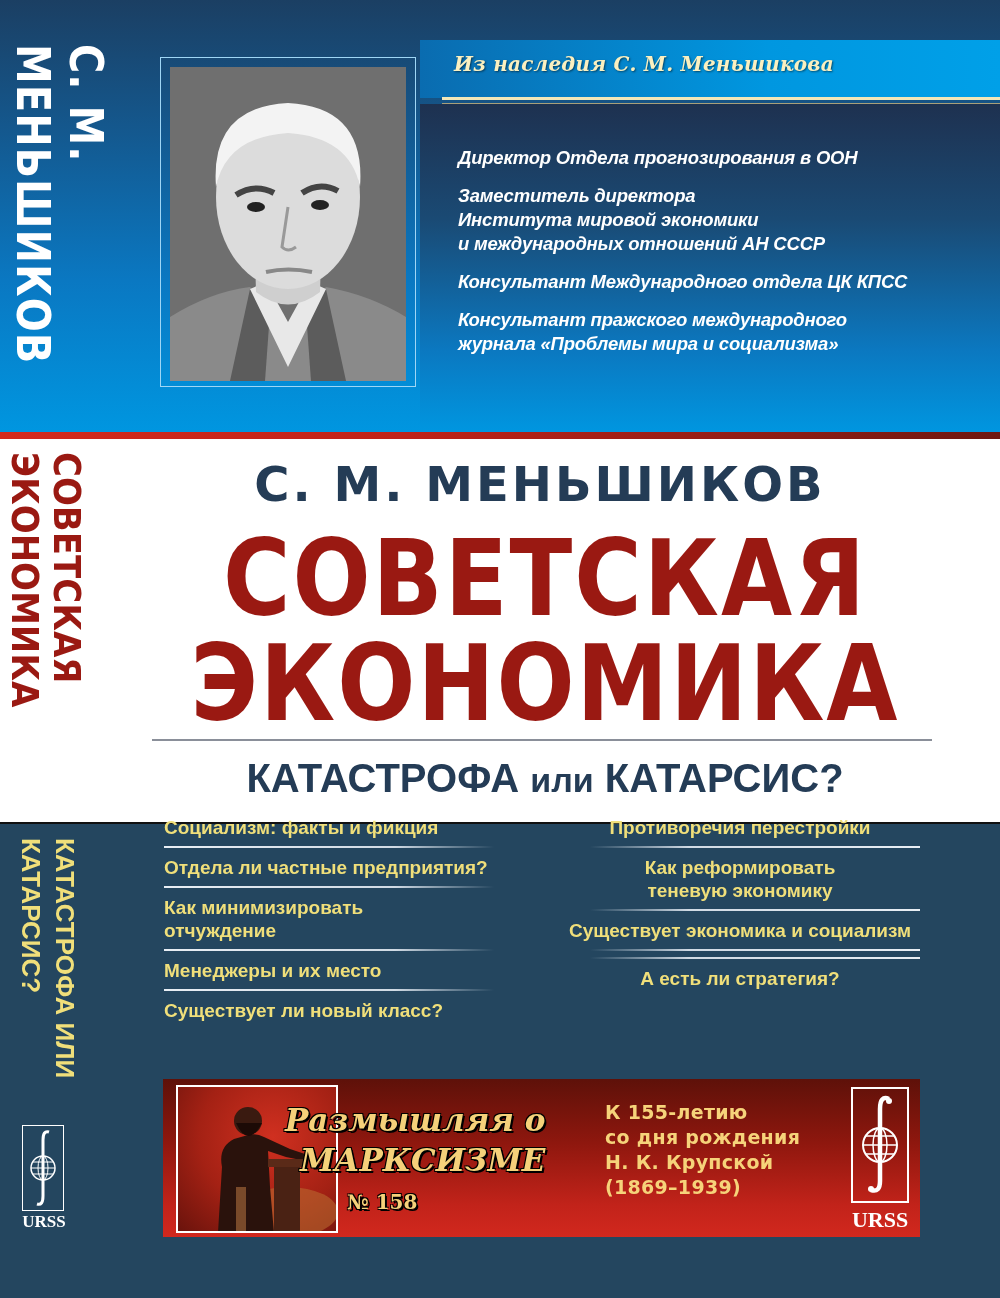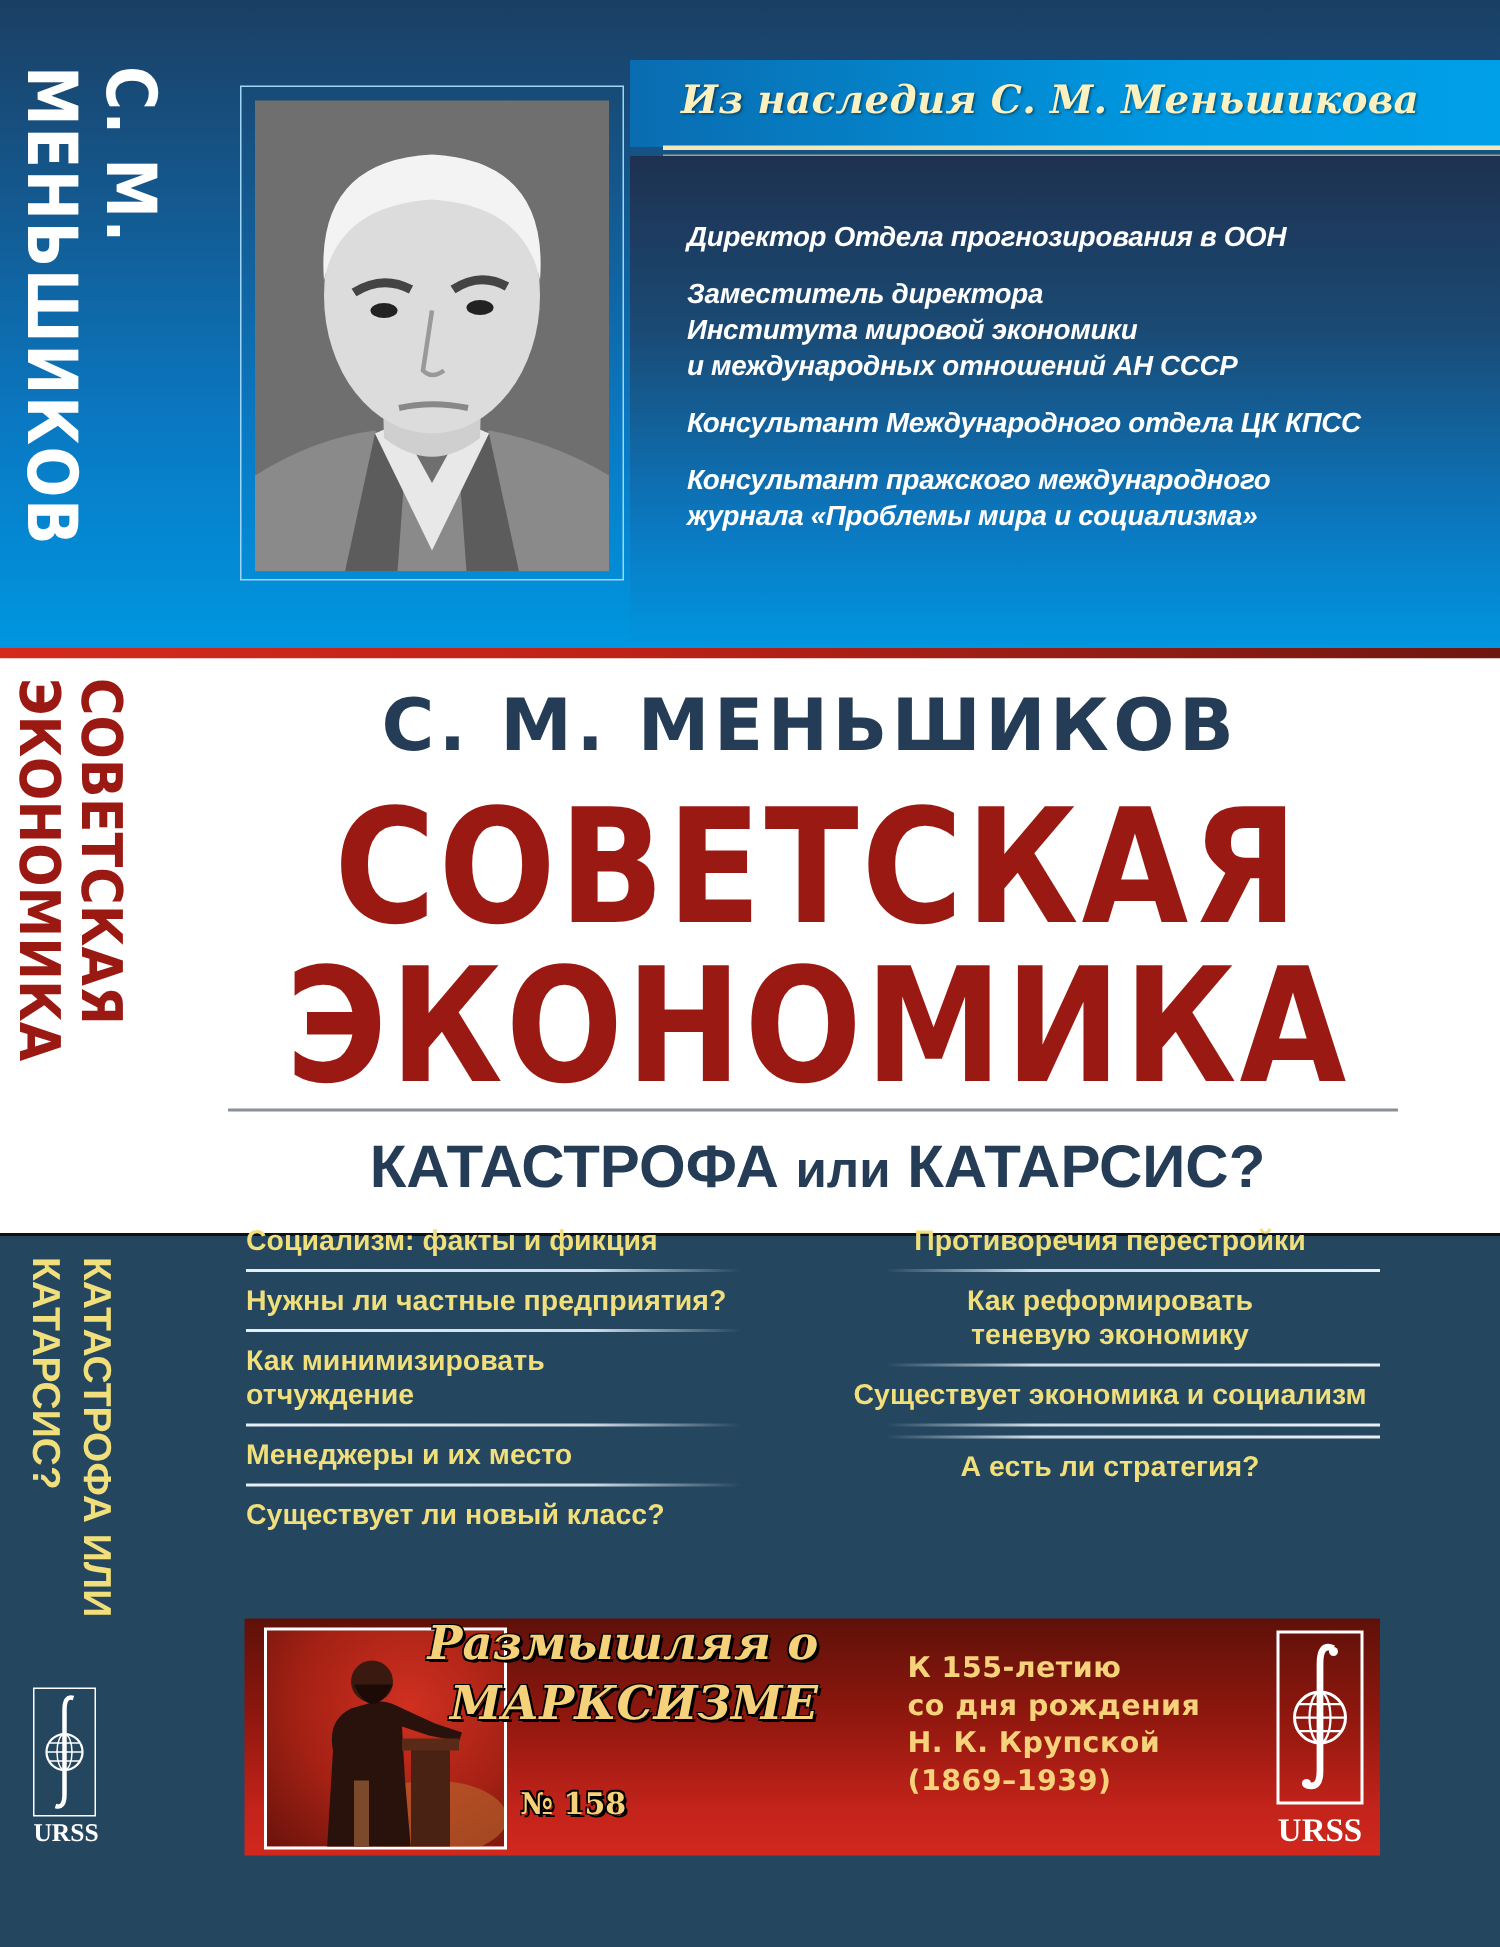--- a/index.html
+++ b/index.html
@@ -15,21 +15,21 @@
     position:absolute; left:420px; top:40px; width:580px; height:58px;
     background: linear-gradient(90deg, #0a6cb0 0%, #0097e0 60%, #00a0e8 100%);
   }
   .top-right-dark {
     position:absolute; left:420px; top:104px; width:580px; height:328px;
     background: linear-gradient(180deg, #1e3150 0%, #1a4a74 35%, #0b78c0 75%, #0096e0 100%);
   }
   .series-title {
     position:absolute; left:454px; top:52px;
     font-family:"DejaVu Serif", serif; font-style:italic; font-weight:bold;
-    font-size:26px; color:#fbf0c0; letter-spacing:0.2px;
+    font-size:20px; color:#fbf0c0; letter-spacing:0.2px;
     text-shadow: 1px 1px 2px rgba(0,0,0,0.5);
   }
   .series-rule1 { position:absolute; left:442px; top:97px; width:558px; height:3px; background:#f3e7b8; }
   .series-rule2 { position:absolute; left:442px; top:103px; width:558px; height:1px; background:#a89f7a; }
 
   .spine-author {
     position:absolute; left:14px; top:44px; width:46px; height:370px;
     display:flex; align-items:center; justify-content:flex-start;
   }
   .spine-author span {
@@ -133,21 +133,21 @@
   .banner {
     position:absolute; left:163px; top:1079px; width:757px; height:158px;
     background: linear-gradient(180deg, #5e1109 0%, #8e170e 40%, #c2231a 80%, #d2281e 100%);
   }
   .banner-img {
     position:absolute; left:176px; top:1085px; width:162px; height:148px;
     border:2px solid #fff; overflow:hidden;
     background: radial-gradient(ellipse at 60% 35%, #d03020 0%, #a42114 55%, #6a130c 100%);
   }
   .banner-series {
-    position:absolute; left:285px; top:1076px;
+    position:absolute; left:285px; top:1100px;
     font-family:"DejaVu Serif", serif; font-style:italic; font-weight:bold;
     font-size:31px; line-height:40px; color:#f5d17a;
     text-shadow: 2px 2px 0 #000, -1px -1px 0 #000, 1px -1px 0 #000, -1px 1px 0 #000;
   }
   .banner-series .l2 { display:block; padding-left:15px; }
   .banner-number {
     position:absolute; left:347px; top:1190px;
     font-family:"DejaVu Serif", serif; font-weight:bold; font-size:20px; color:#f5d17a;
     text-shadow: 2px 2px 0 #000, -1px -1px 0 #000, 1px -1px 0 #000, -1px 1px 0 #000;
   }
@@ -249,21 +249,21 @@
     <line x1="8" y1="42" x2="32" y2="42" stroke="#fff" stroke-width="1"></line>
     <line x1="10" y1="36" x2="30" y2="36" stroke="#fff" stroke-width="1"></line>
     <line x1="10" y1="48" x2="30" y2="48" stroke="#fff" stroke-width="1"></line>
   </svg>
 </div>
 <div class="urss-spine-label">URSS</div>
 
 <div class="topics left">
   <div class="topic"><span>Социализм: факты и фикция</span></div>
   <div class="topic-rule"></div>
-  <div class="topic"><span>Нужны ли частные предприятия?</span></div>
+  <div class="topic"><span>Отдела ли частные предприятия?</span></div>
   <div class="topic-rule"></div>
   <div class="topic"><span>Как минимизировать</span><br><span>отчуждение</span></div>
   <div class="topic-rule"></div>
   <div class="topic"><span>Менеджеры и их место</span></div>
   <div class="topic-rule"></div>
   <div class="topic"><span>Существует ли новый класс?</span></div>
 </div>
 
 <div class="topics right">
   <div class="topic"><span>Противоречия перестройки</span></div>

